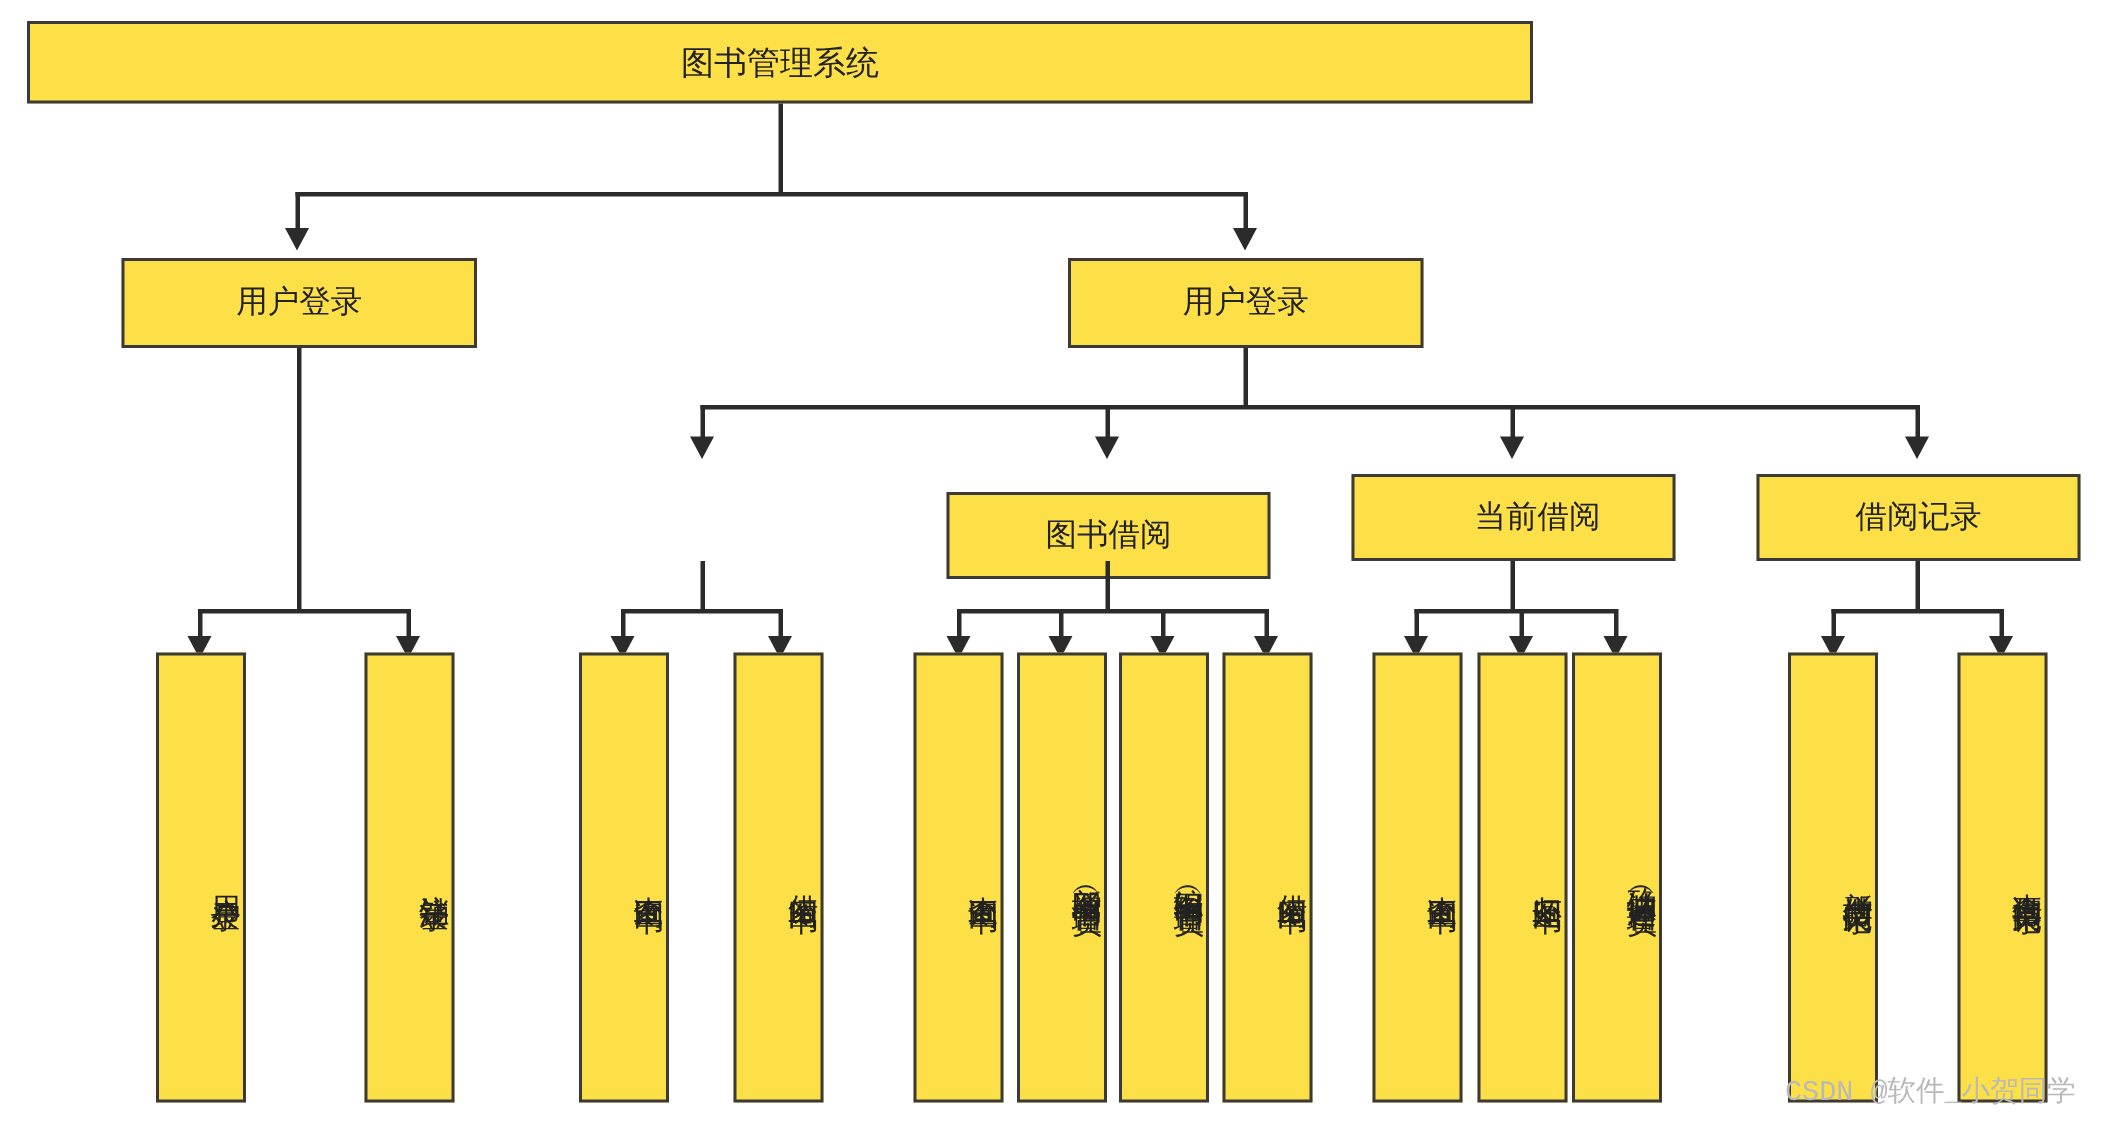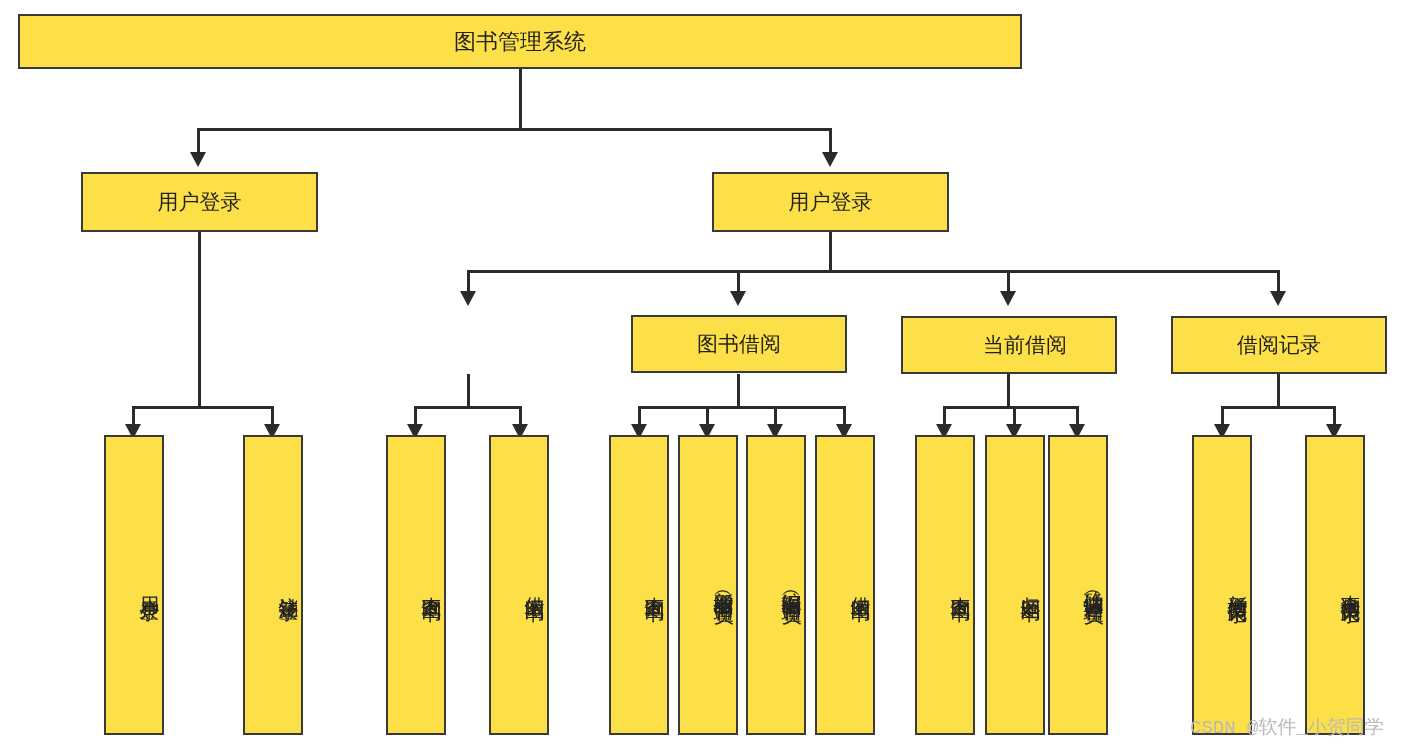--- a/index.html
+++ b/index.html
@@ -116,21 +116,21 @@
   <div class="conn h" style="left:467px; top:270px; width:812px; height:3px;"></div>
   <div class="conn v" style="left:467px; top:270px; width:3px; height:24px;"></div>
   <div class="arrowhead" style="left:460px; top:291px;"></div>
   <div class="conn v" style="left:737px; top:270px; width:3px; height:24px;"></div>
   <div class="arrowhead" style="left:730px; top:291px;"></div>
   <div class="conn v" style="left:1007px; top:270px; width:3px; height:24px;"></div>
   <div class="arrowhead" style="left:1000px; top:291px;"></div>
   <div class="conn v" style="left:1277px; top:270px; width:3px; height:24px;"></div>
   <div class="arrowhead" style="left:1270px; top:291px;"></div>
 
-  <div class="node level3" style="left:631px; top:315px; width:216px; height:58px;">
+  <div class="node level3" style="left:631px; top:328px; width:216px; height:58px;">
     <span>图书借阅</span>
   </div>
   <div class="node level3" style="left:901px; top:316px; width:216px; height:58px;padding-left:32px;">
     <span>当前借阅</span>
   </div>
   <div class="node level3" style="left:1171px; top:316px; width:216px; height:58px;">
     <span>借阅记录</span>
   </div>
 
   <div class="conn v" style="left:467px; top:374px; width:3px; height:34px;"></div>

